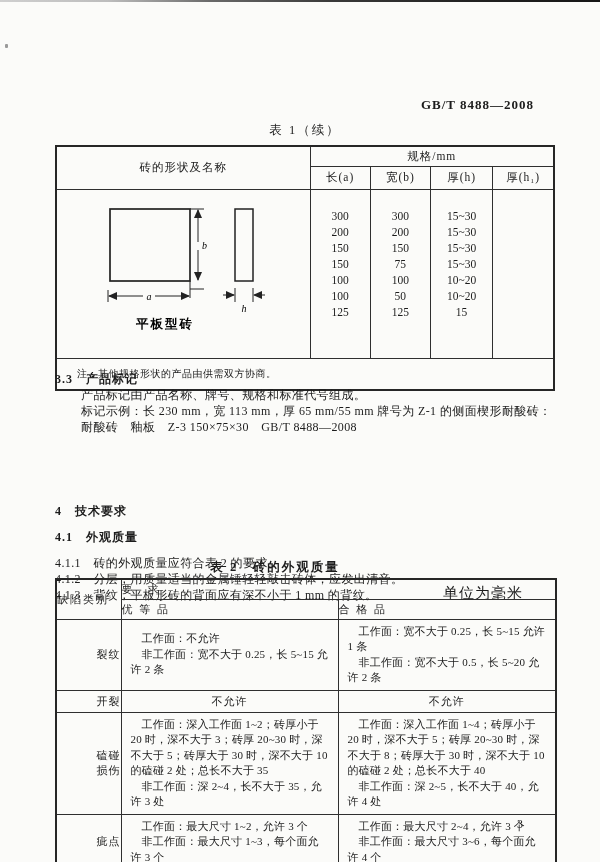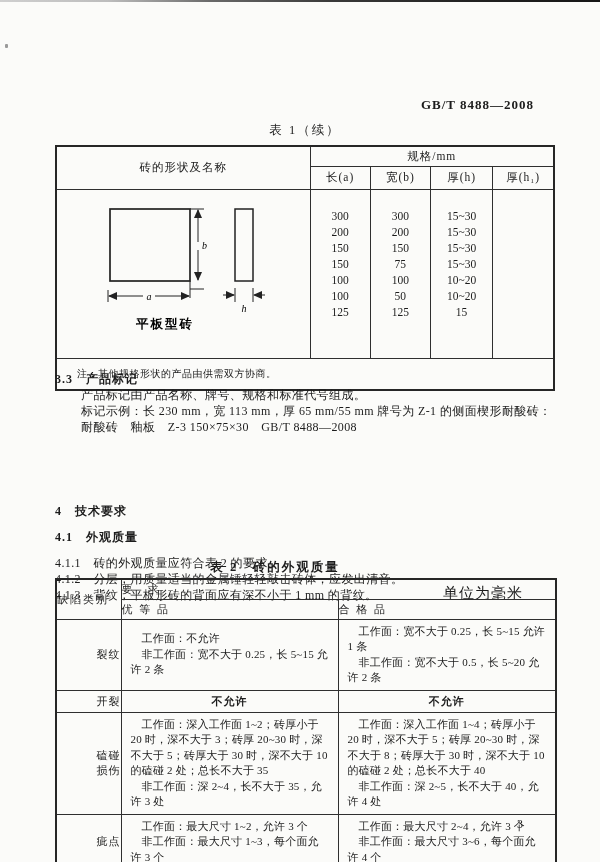--- a/index.html
+++ b/index.html
@@ -41,21 +41,21 @@
   .t2-caption{top:559px;left:55px;width:500px;height:16px;}
   .t2-caption .title{position:absolute;left:0;width:440px;text-align:center;font-weight:bold;font-size:12.5px;letter-spacing:2px;}
   .t2-caption .unit{position:absolute;right:32px;top:1px;font-size:15px;letter-spacing:1px;margin-top:24px;}
 
   .t2{top:578px;left:55px;width:500px;font-size:11px;border:2px solid #262626;}
   .t2 .hcell{text-align:left;letter-spacing:2px;}
   .t2 .defect{text-align:right;letter-spacing:1px;}
   .t2 .defect div{line-height:15px;}
   .t2 .req{padding:4px 9px;vertical-align:middle;}
   .t2 .req p{margin:0;line-height:15.5px;text-indent:1em;letter-spacing:0.2px;}
-  .t2 .center{text-align:center;letter-spacing:1px;font-weight:bold;}
+  .t2 .center{text-align:center;letter-spacing:1px;}
 
   .pageno{top:817px;left:508px;width:24px;text-align:center;font-size:12px;}
 
   svg text{font-family:"Liberation Serif","DejaVu Serif",serif;}
 </style>
 </head>
 <body>
 
 <div>
 

